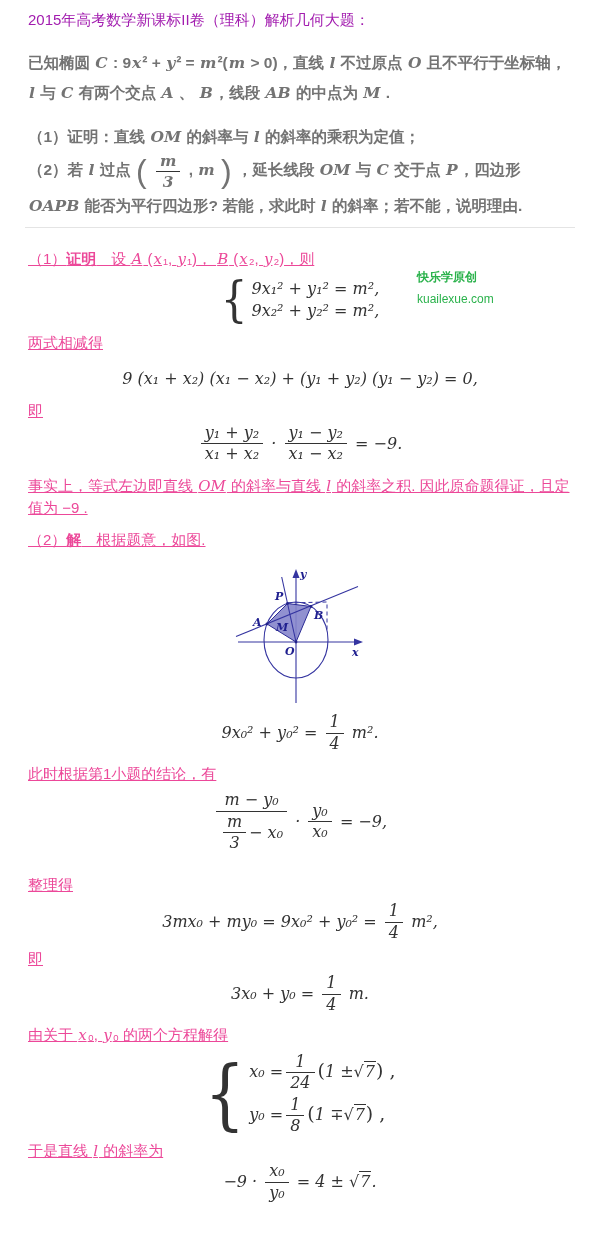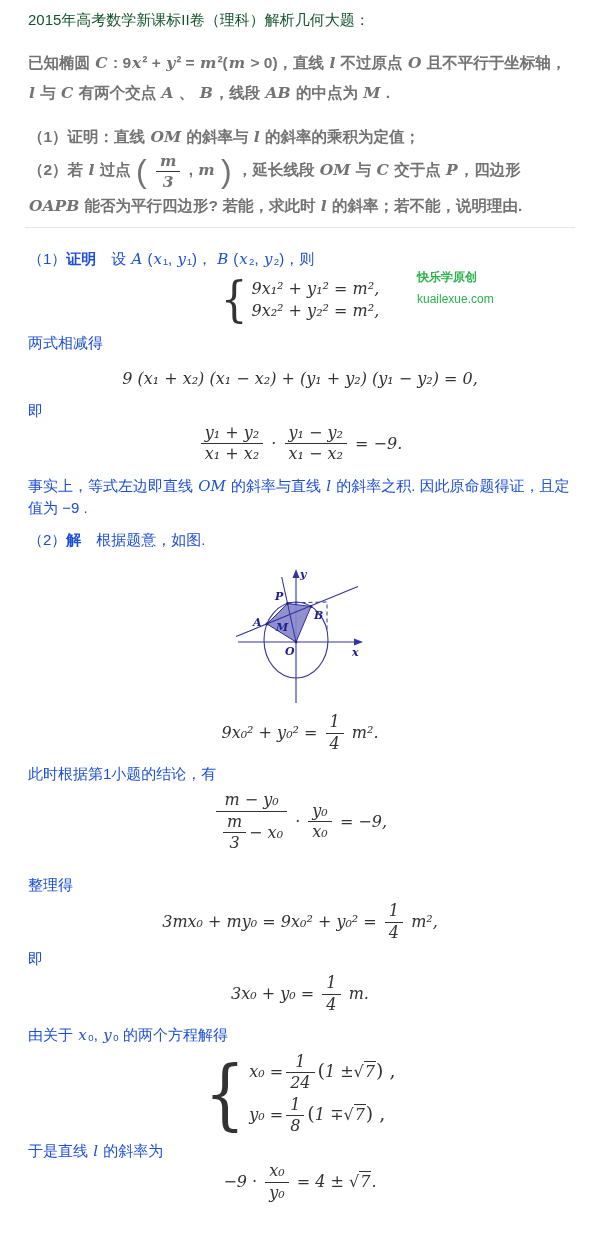--- a/index.html
+++ b/index.html
@@ -4,36 +4,36 @@
 <style>
   html, body { margin: 0; padding: 0; }
   body {
     width: 600px; height: 1252px; overflow: hidden;
     background: #ffffff; color: #383838;
     font-family: "Liberation Sans", sans-serif;
     font-size: 15px;
   }
   .page { position: relative; padding: 0 28px; width: 544px; }
 
-  .title { margin: 10px 0 0; font-size: 15px; line-height: 20px; color: #14532d; }
+  .title { margin: 10px 0 0; font-size: 15px; line-height: 20px; color: #a21caf; }
 
   .problem { font-weight: bold; font-size: 15.5px; line-height: 30px; color: #737373; }
   .intro   { margin: 18px 0 0; }
   .part1   { margin: 14px 0 0; }
   .part2   { margin: 0; }
 
   i, .it { font-family: "DejaVu Serif", serif; font-style: italic; padding: 0 1px; }
 
   .divider { border: 0; border-top: 1px solid #e4e4e4; margin: 6px -3px 0; }
 
   .watermark { position: absolute; left: 417px; top: 256px; color: #2bb24c; line-height: 22px; }
   .wm-brand { font-size: 12px; font-weight: bold; }
   .wm-site  { font-size: 12px; }
 
-  .para { margin: 10px 0 0; font-size: 15px; line-height: 22px; color: #1d4ed8; }
+  .para { margin: 10px 0 0; font-size: 15px; line-height: 22px; color: #ec4899; text-decoration: underline; }
   .sol-head { margin: 20px 0 0; }
 
   
   .formula {
     text-align: center; color: #333;
     font-family: "DejaVu Serif", serif; font-style: italic;
     font-size: 16px; line-height: 22px;
   }
   .formula > * { vertical-align: middle; }
   .frac { display: inline-block; text-align: center; vertical-align: middle; margin: 0 3px; line-height: 1.15; }

